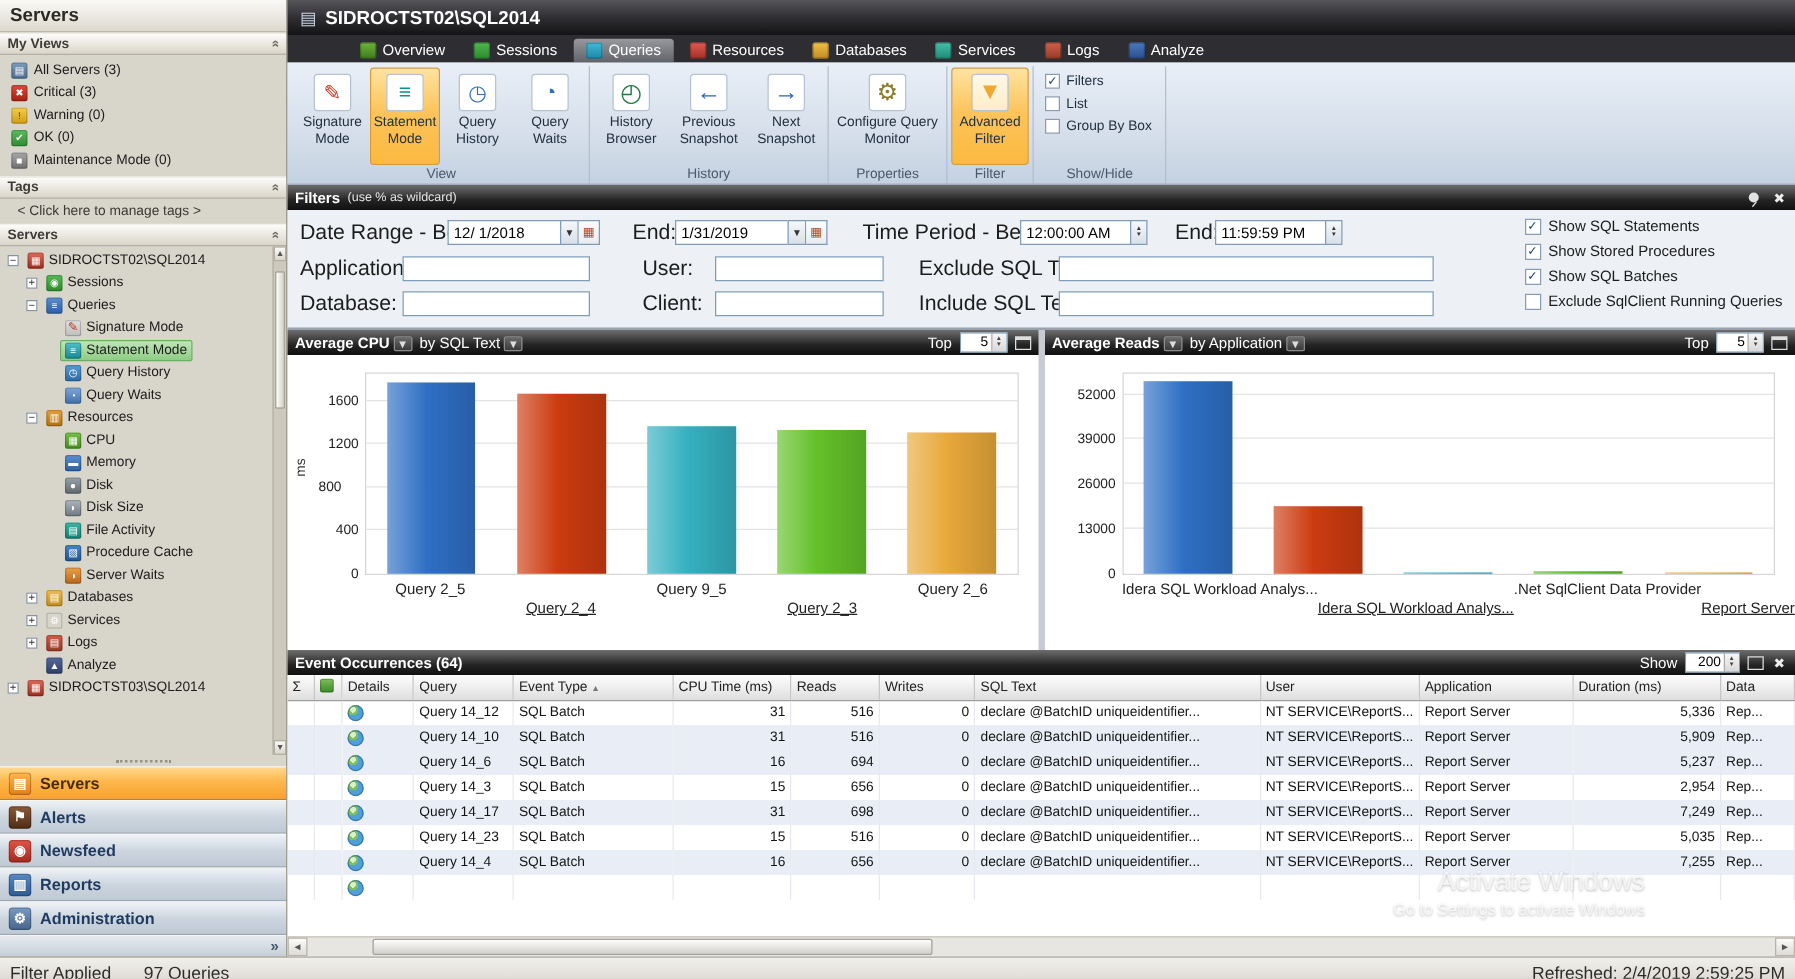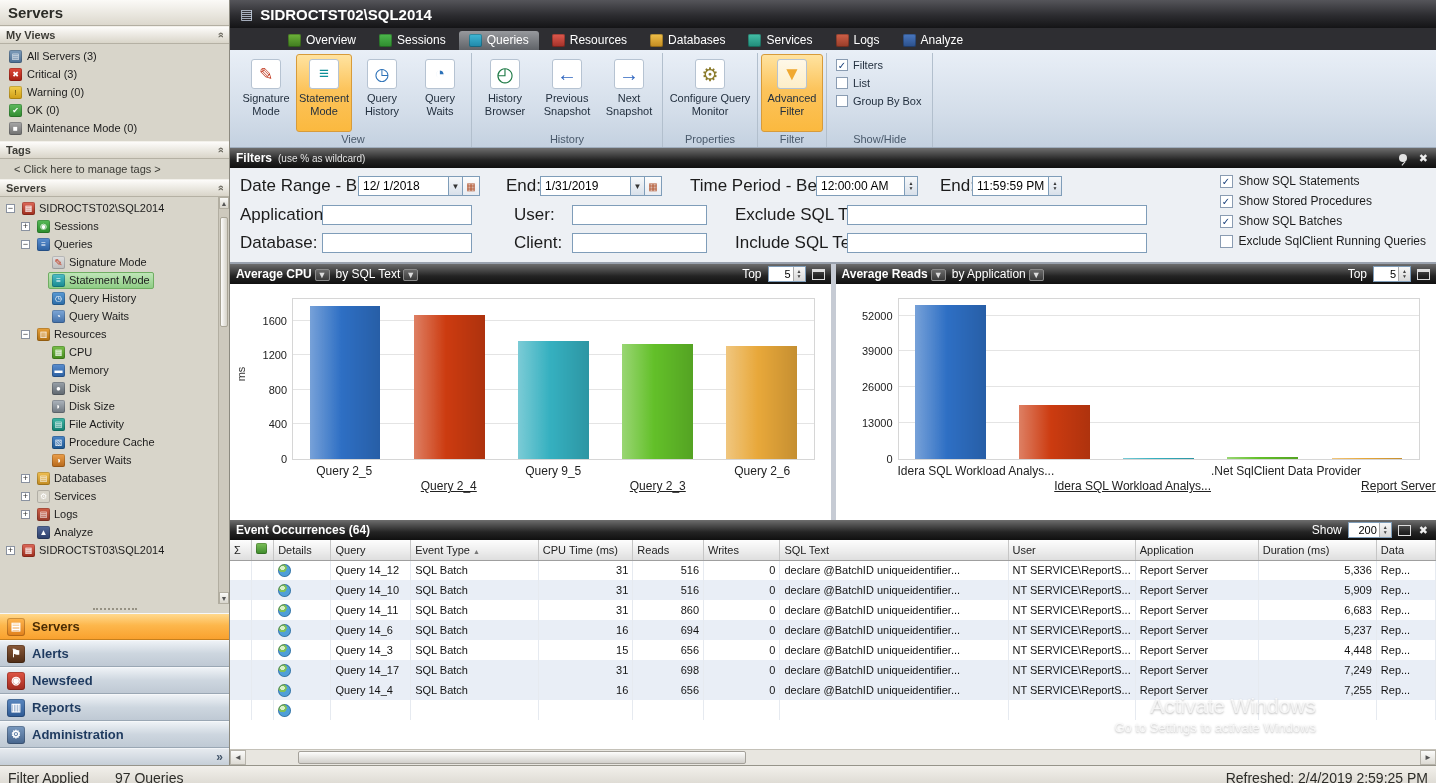--- a/index.html
+++ b/index.html
@@ -539,21 +539,21 @@
           <label class="flbl" style="margin-left:28px;width:126px" data-name="time-begin-label">Time Period - Begin:</label>
           <span class="fieldwrap" data-name="time-begin-field">
             <input class="fin" style="width: 88px;" data-name="time-begin-input" value="12:00:00 AM">
             <span class="ud-btn" data-name="time-spinner">
                 <span data-name="spin-up-icon">▲</span>
                 <span data-name="spin-down-icon">▼</span>
               </span>
           </span>
           <label class="flbl" style="width:32px;margin-left:22px" data-name="time-end-label">End:</label>
           <span class="fieldwrap" data-name="time-end-field">
-            <input class="fin" style="width: 76px;" data-name="time-end-input" value="11:59:59 PM">
+            <input class="fin" style="width: 88px;" data-name="time-end-input" value="11:59:59 PM">
             <span class="ud-btn" data-name="time-spinner">
                 <span data-name="spin-up-icon">▲</span>
                 <span data-name="spin-down-icon">▼</span>
               </span>
           </span>
         </div>
         <div class="frow r2" data-name="filters-row-application">
           <label class="flbl" style="width:82px" data-name="application-label">Application:</label>
           <input class="fin" style="width: 150px;" data-name="application-input" value="">
           <label class="flbl" style="width:58px;margin-left:42px" data-name="user-label">User:</label>
@@ -606,21 +606,21 @@
           </span>
           <span class="winbtn maxi" data-name="maximize-icon"></span>
         </div>
         <div class="chart-body" data-name="avg-cpu-chart-body">
           <div class="ylab" data-name="y-axis-label">ms</div>
           <div class="plot" data-name="avg-cpu-plot">
               <div class="ytick" data-name="y-tick-label" style="bottom: 0%;">0</div>
               <div class="gridline" data-name="gridline" style="bottom: 21.6216%;"></div>
               <div class="ytick" data-name="y-tick-label" style="bottom: 21.6216%;">400</div>
               <div class="gridline" data-name="gridline" style="bottom: 43.2432%;"></div>
-              <div class="ytick" data-name="y-tick-label" style="bottom: 43.2432%;">800</div>
+              <div class="ytick" data-name="y-tick-label" style="bottom: 43.2432%; text-align: center;">800</div>
               <div class="gridline" data-name="gridline" style="bottom: 64.8649%;"></div>
               <div class="ytick" data-name="y-tick-label" style="bottom: 64.8649%;">1200</div>
               <div class="gridline" data-name="gridline" style="bottom: 86.4865%;"></div>
               <div class="ytick" data-name="y-tick-label" style="bottom: 86.4865%;">1600</div>
               <div class="bars" data-name="bars-container">
                 <div class="bar-slot" data-name="bar-slot">
                   <div class="bar" data-name="bar-query-2-5" style="height: 95.6757%; background: linear-gradient(90deg, rgba(255, 255, 255, 0.35), rgba(255, 255, 255, 0) 45%, rgba(0, 0, 0, 0.15)), rgb(46, 111, 196);"></div>
                 </div>
                 <div class="bar-slot" data-name="bar-slot">
                   <div class="bar" data-name="bar-query-2-4" style="height: 90.2703%; background: linear-gradient(90deg, rgba(255, 255, 255, 0.35), rgba(255, 255, 255, 0) 45%, rgba(0, 0, 0, 0.15)), rgb(204, 59, 16);"></div>
@@ -774,35 +774,20 @@
                 <td data-name="event-type-cell">SQL Batch</td>
                 <td class="num" data-name="cpu-time-cell">31</td>
                 <td class="num" data-name="reads-cell">516</td>
                 <td class="num" data-name="writes-cell">0</td>
                 <td data-name="sql-text-cell">declare @BatchID uniqueidentifier...</td>
                 <td data-name="user-cell">NT SERVICE\ReportS...</td>
                 <td data-name="application-cell">Report Server</td>
                 <td class="num" data-name="duration-cell">5,909</td>
                 <td data-name="database-cell">Rep...</td>
               </tr>
-              <tr class="odd" data-name="table-row">
-                <td data-name="sigma-cell"></td>
-                <td data-name="icon-cell"></td>
-                <td data-name="details-cell"><span class="globe" data-name="globe-icon"></span></td>
-                <td data-name="query-cell">Query 14_11</td>
-                <td data-name="event-type-cell">SQL Batch</td>
-                <td class="num" data-name="cpu-time-cell">31</td>
-                <td class="num" data-name="reads-cell">860</td>
-                <td class="num" data-name="writes-cell">0</td>
-                <td data-name="sql-text-cell">declare @BatchID uniqueidentifier...</td>
-                <td data-name="user-cell">NT SERVICE\ReportS...</td>
-                <td data-name="application-cell">Report Server</td>
-                <td class="num" data-name="duration-cell">6,683</td>
-                <td data-name="database-cell">Rep...</td>
-              </tr>
               <tr class="even" data-name="table-row">
                 <td data-name="sigma-cell"></td>
                 <td data-name="icon-cell"></td>
                 <td data-name="details-cell"><span class="globe" data-name="globe-icon"></span></td>
                 <td data-name="query-cell">Query 14_6</td>
                 <td data-name="event-type-cell">SQL Batch</td>
                 <td class="num" data-name="cpu-time-cell">16</td>
                 <td class="num" data-name="reads-cell">694</td>
                 <td class="num" data-name="writes-cell">0</td>
                 <td data-name="sql-text-cell">declare @BatchID uniqueidentifier...</td>
@@ -816,36 +801,51 @@
                 <td data-name="icon-cell"></td>
                 <td data-name="details-cell"><span class="globe" data-name="globe-icon"></span></td>
                 <td data-name="query-cell">Query 14_3</td>
                 <td data-name="event-type-cell">SQL Batch</td>
                 <td class="num" data-name="cpu-time-cell">15</td>
                 <td class="num" data-name="reads-cell">656</td>
                 <td class="num" data-name="writes-cell">0</td>
                 <td data-name="sql-text-cell">declare @BatchID uniqueidentifier...</td>
                 <td data-name="user-cell">NT SERVICE\ReportS...</td>
                 <td data-name="application-cell">Report Server</td>
-                <td class="num" data-name="duration-cell">4,448</td>
+                <td class="num" data-name="duration-cell">2,954</td>
                 <td data-name="database-cell">Rep...</td>
               </tr>
               <tr class="even" data-name="table-row">
                 <td data-name="sigma-cell"></td>
                 <td data-name="icon-cell"></td>
                 <td data-name="details-cell"><span class="globe" data-name="globe-icon"></span></td>
                 <td data-name="query-cell">Query 14_17</td>
                 <td data-name="event-type-cell">SQL Batch</td>
                 <td class="num" data-name="cpu-time-cell">31</td>
                 <td class="num" data-name="reads-cell">698</td>
                 <td class="num" data-name="writes-cell">0</td>
                 <td data-name="sql-text-cell">declare @BatchID uniqueidentifier...</td>
                 <td data-name="user-cell">NT SERVICE\ReportS...</td>
                 <td data-name="application-cell">Report Server</td>
                 <td class="num" data-name="duration-cell">7,249</td>
+                <td data-name="database-cell">Rep...</td>
+              </tr>
+              <tr class="odd" data-name="table-row">
+                <td data-name="sigma-cell"></td>
+                <td data-name="icon-cell"></td>
+                <td data-name="details-cell"><span class="globe" data-name="globe-icon"></span></td>
+                <td data-name="query-cell">Query 14_23</td>
+                <td data-name="event-type-cell">SQL Batch</td>
+                <td class="num" data-name="cpu-time-cell">15</td>
+                <td class="num" data-name="reads-cell">516</td>
+                <td class="num" data-name="writes-cell">0</td>
+                <td data-name="sql-text-cell">declare @BatchID uniqueidentifier...</td>
+                <td data-name="user-cell">NT SERVICE\ReportS...</td>
+                <td data-name="application-cell">Report Server</td>
+                <td class="num" data-name="duration-cell">5,035</td>
                 <td data-name="database-cell">Rep...</td>
               </tr>
               <tr class="even" data-name="table-row">
                 <td data-name="sigma-cell"></td>
                 <td data-name="icon-cell"></td>
                 <td data-name="details-cell"><span class="globe" data-name="globe-icon"></span></td>
                 <td data-name="query-cell">Query 14_4</td>
                 <td data-name="event-type-cell">SQL Batch</td>
                 <td class="num" data-name="cpu-time-cell">16</td>
                 <td class="num" data-name="reads-cell">656</td>

